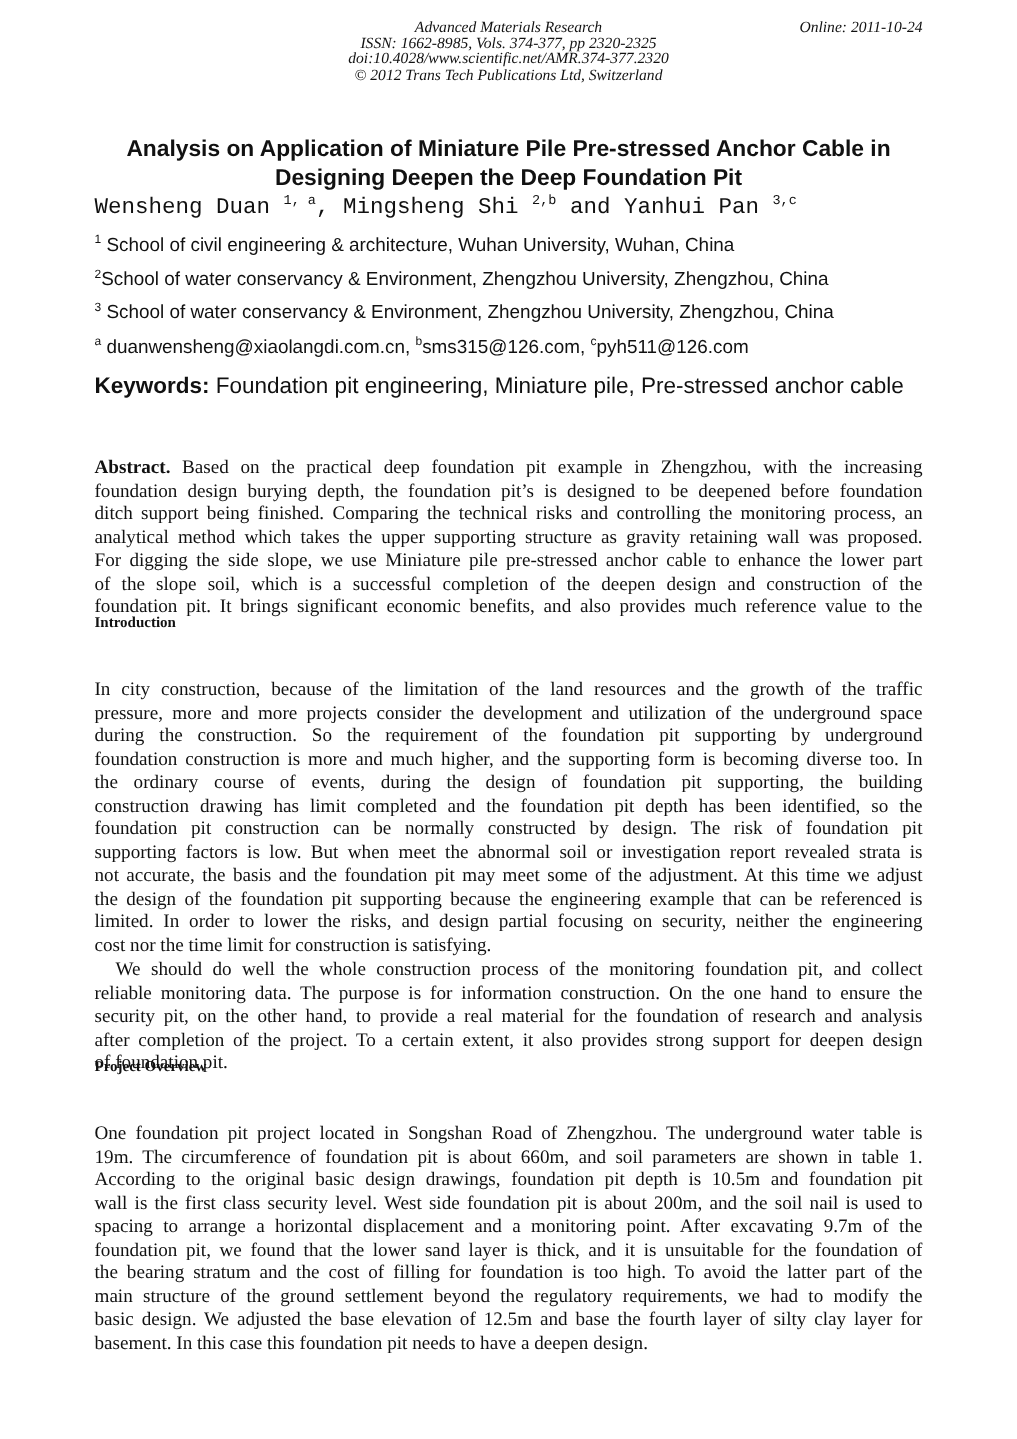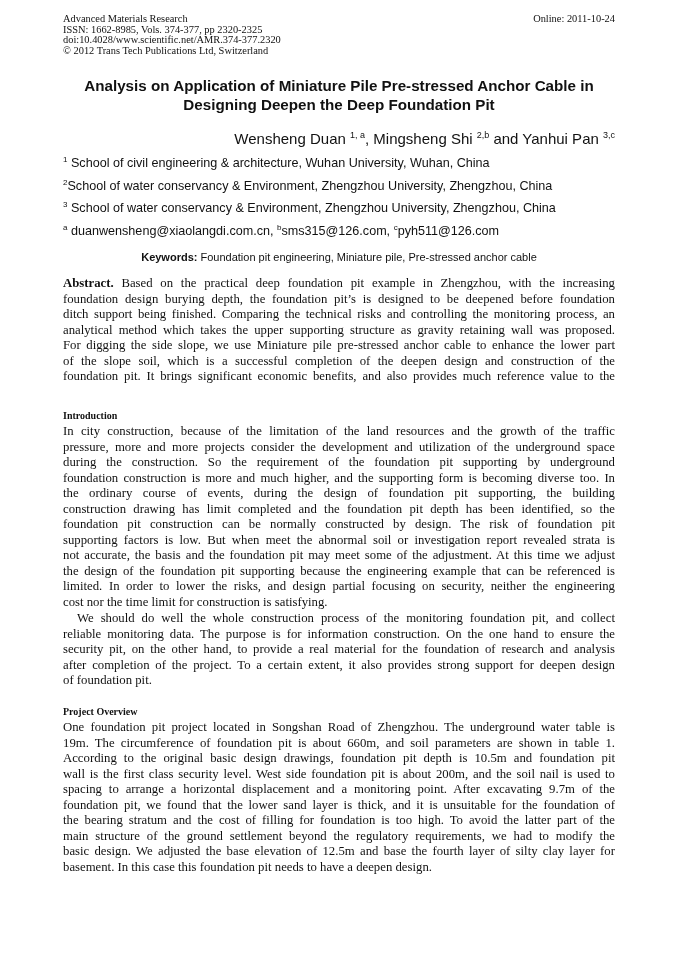--- a/index.html
+++ b/index.html
@@ -1,28 +1,28 @@
 <!DOCTYPE html>
 <html><head>
 <meta charset="utf-8">
 <style>
   html, body { margin: 0; padding: 0; background: #ffffff; }
   body { width: 678px; height: 959px; position: relative; overflow: hidden; color: #111; }
   .page { position: absolute; left: 63px; top: 0; width: 552px; }
-  .hdr { position: absolute; top: 14px; left: 0; width: 552px; font-family: "Liberation Serif", serif; font-size: 10.4px; line-height: 10.6px; }
+  .hdr { position: absolute; top: 14px; left: 0; width: 552px; font-family: "Liberation Serif", serif; font-style: italic; font-size: 10.4px; line-height: 10.6px; text-align: center; }
   .hdr-left div { white-space: nowrap; }
   .hdr-right { position: absolute; right: 0; top: 0; white-space: nowrap; }
-  .title { position: absolute; top: 76px; left: 0; width: 552px; text-align: center; font-family: "Liberation Sans", sans-serif; font-weight: bold; font-size: 15.2px; line-height: 19px; }
-  .authors { position: absolute; top: 130px; left: 0; width: 552px; text-align: right; font-family: Liberation Sans, sans-serif; font-size: 15px; line-height: 18px; white-space: nowrap; }
+  .title { position: absolute; top: 90px; left: 0; width: 552px; text-align: center; font-family: "Liberation Sans", sans-serif; font-weight: bold; font-size: 15.2px; line-height: 19px; }
+  .authors { position: absolute; top: 130px; left: 0; width: 552px; text-align: left; font-family: Liberation Mono, monospace; font-size: 15px; line-height: 18px; white-space: nowrap; }
   sup { font-size: 9px; vertical-align: 6px; line-height: 0; }
   .aff { position: absolute; left: 0; width: 552px; text-align: left; font-family: "Liberation Sans", sans-serif; font-size: 12.6px; line-height: 16px; white-space: nowrap; }
   .aff sup { font-size: 8px; vertical-align: 5px; }
-  .kw { position: absolute; top: 250px; left: 0; width: 552px; font-family: "Liberation Sans", sans-serif; font-size: 11px; line-height: 15px; white-space: nowrap; text-align: center; }
+  .kw { position: absolute; top: 250px; left: 0; width: 552px; font-family: "Liberation Sans", sans-serif; font-size: 15px; line-height: 15px; white-space: nowrap; }
   .kw b { font-weight: bold; }
-  .body-text { position: absolute; left: 0; width: 552px; font-family: "Liberation Serif", serif; font-size: 12.75px; line-height: 15.55px; text-align: justify; }
+  .body-text { position: absolute; left: 0; width: 552px; font-family: "Liberation Serif", serif; font-size: 12.75px; line-height: 15.55px; text-align: justify; margin-top: 28px; }
   .body-text .ln { display: block; text-align: justify; text-align-last: justify; white-space: nowrap; overflow: visible; height: 15.55px; }
   .body-text .ln.last { text-align-last: left; }
   .body-text .ln.indent { text-indent: 14px; }
   .sec-h { position: absolute; left: 0; font-family: "Liberation Serif", serif; font-weight: bold; font-size: 10px; line-height: 15.5px; white-space: nowrap; }
   .abs-label { font-weight: bold; }
 </style>
 </head>
 <body>
 
 <div class="page">

